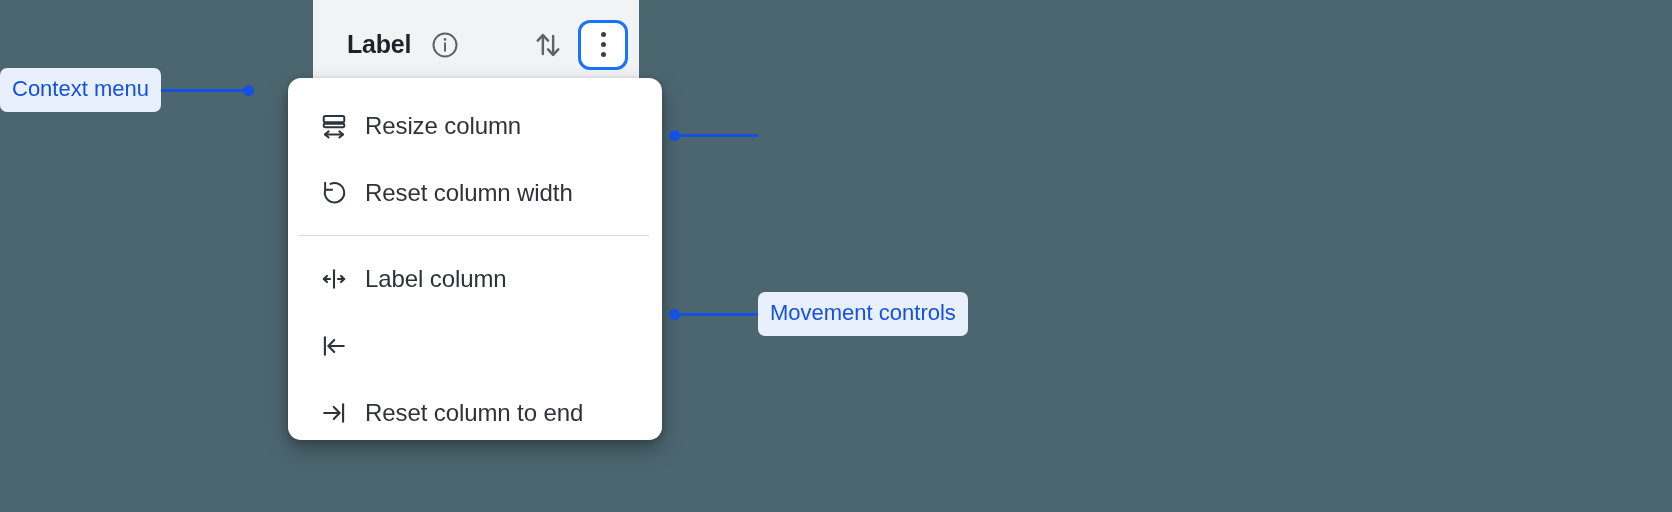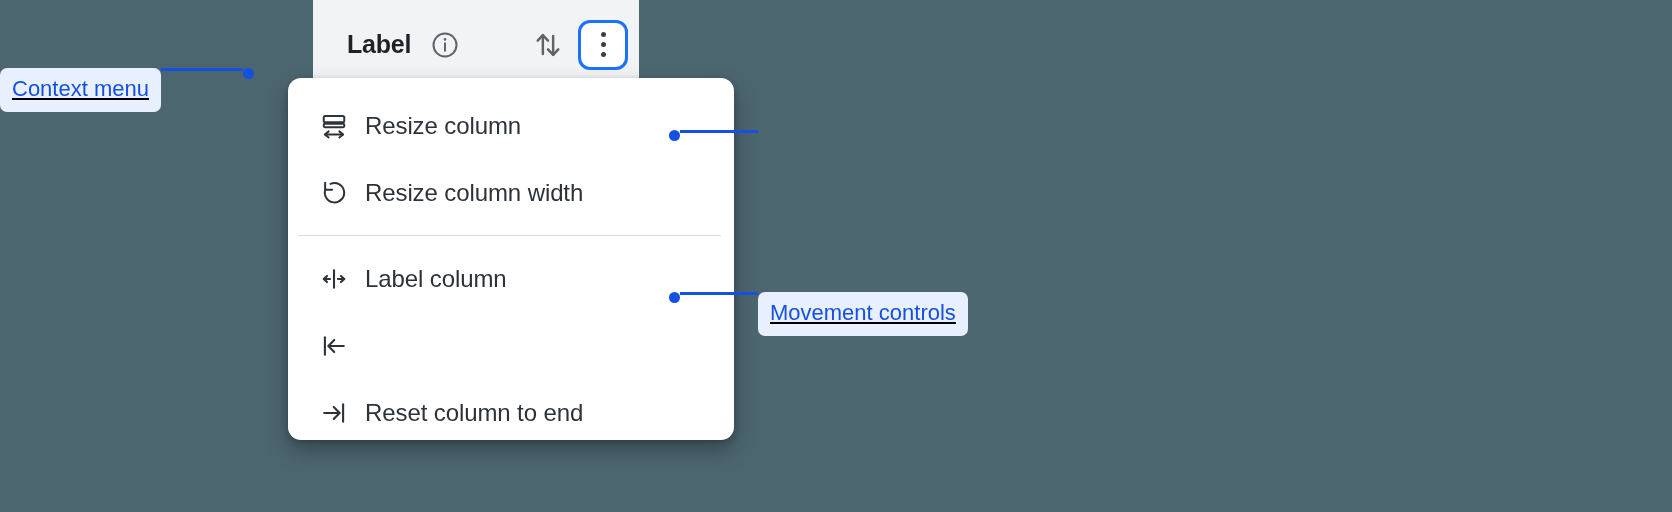--- a/index.html
+++ b/index.html
@@ -71,21 +71,21 @@
     height: 5px;
     border-radius: 50%;
     background: #3c4043;
   }
 
   
   #context-menu {
     position: absolute;
     left: 288px;
     top: 78px;
-    width: 446px;
+    width: 374px;
     height: 362px;
     background: #ffffff;
     border-radius: 13px;
     box-shadow: 0 10px 22px rgba(0,0,0,0.30), 0 2px 6px rgba(0,0,0,0.18);
     padding: 14px 0 20px 0;
     z-index: 5;
   }
   .menu-item {
     display: flex;
     align-items: center;
@@ -112,23 +112,22 @@
   .menu-divider {
     height: 1px;
     background: #dadce0;
     margin: 9px 13px 9px 10px;
   }
 
   
   .annot {
     position: absolute;
     display: flex;
-    align-items: flex-start;
+    align-items: center;
     z-index: 9;
-    text-decoration: underline;
   }
   .annot-pill {
     background: #e9f0fd;
     color: #1550e0;
     font-size: 22px;
     line-height: 1;
     border-radius: 7px;
     padding: 10px 12px 12px 12px;
     white-space: nowrap;
   }
@@ -206,21 +205,21 @@
     <span class="mi-label">Resize column</span>
   </div>
 
   <div class="menu-item">
     <span class="mi-icon">
       <svg width="28" height="28" viewBox="0 0 24 24" fill="none" stroke="#2d3339" stroke-width="1.7" stroke-linecap="round" stroke-linejoin="round">
         <path d="M4.6 9.0 A 8.3 8.3 0 1 0 9.0 4.2"></path>
         <polyline points="4.4,3.2 4.4,9.2 10.4,9.2"></polyline>
       </svg>
     </span>
-    <span class="mi-label">Resize column width</span>
+    <span class="mi-label">Reset column width</span>
   </div>
 
   <div class="menu-divider"></div>
 
   <div class="menu-item">
     <span class="mi-icon">
       <svg width="28" height="28" viewBox="0 0 24 24" fill="none" stroke="#2d3339" stroke-width="1.8" stroke-linecap="round" stroke-linejoin="round">
         <line x1="12" y1="4.6" x2="12" y2="19.4"></line>
         <line x1="8.6" y1="12" x2="3.4" y2="12"></line>
         <polyline points="6.0,9.4 3.2,12 6.0,14.6"></polyline>

